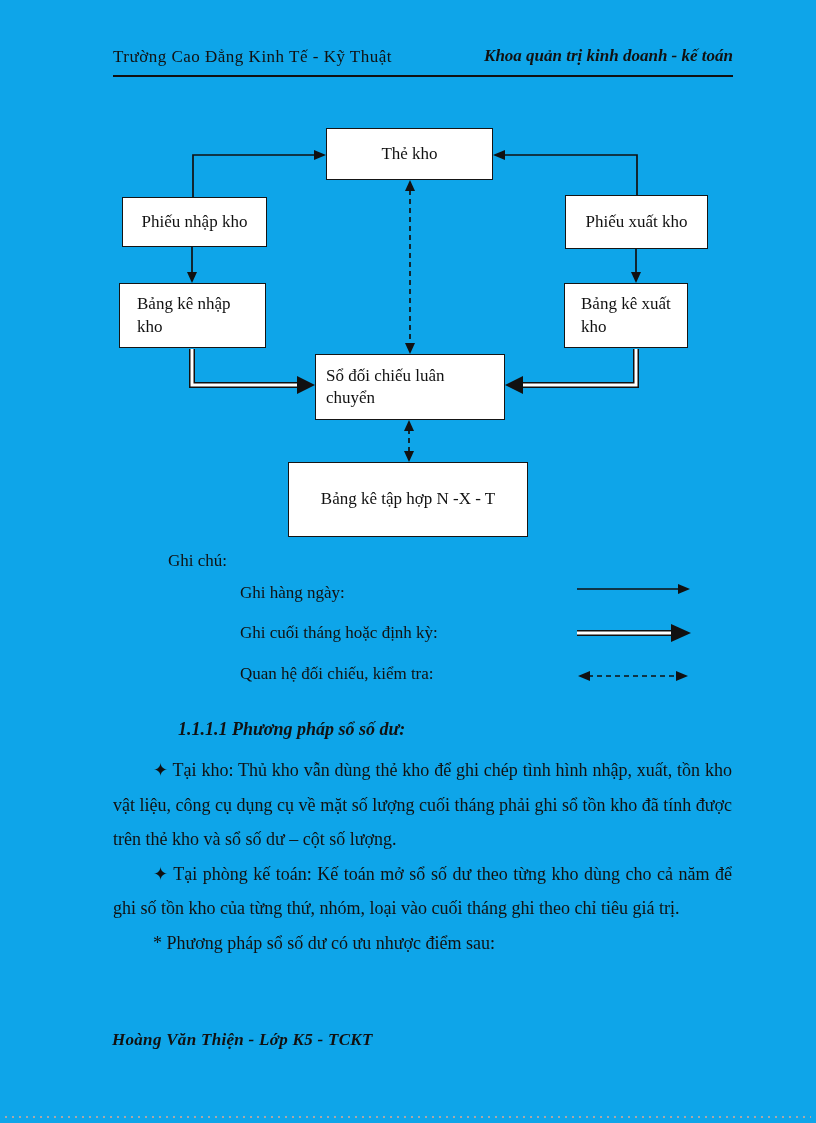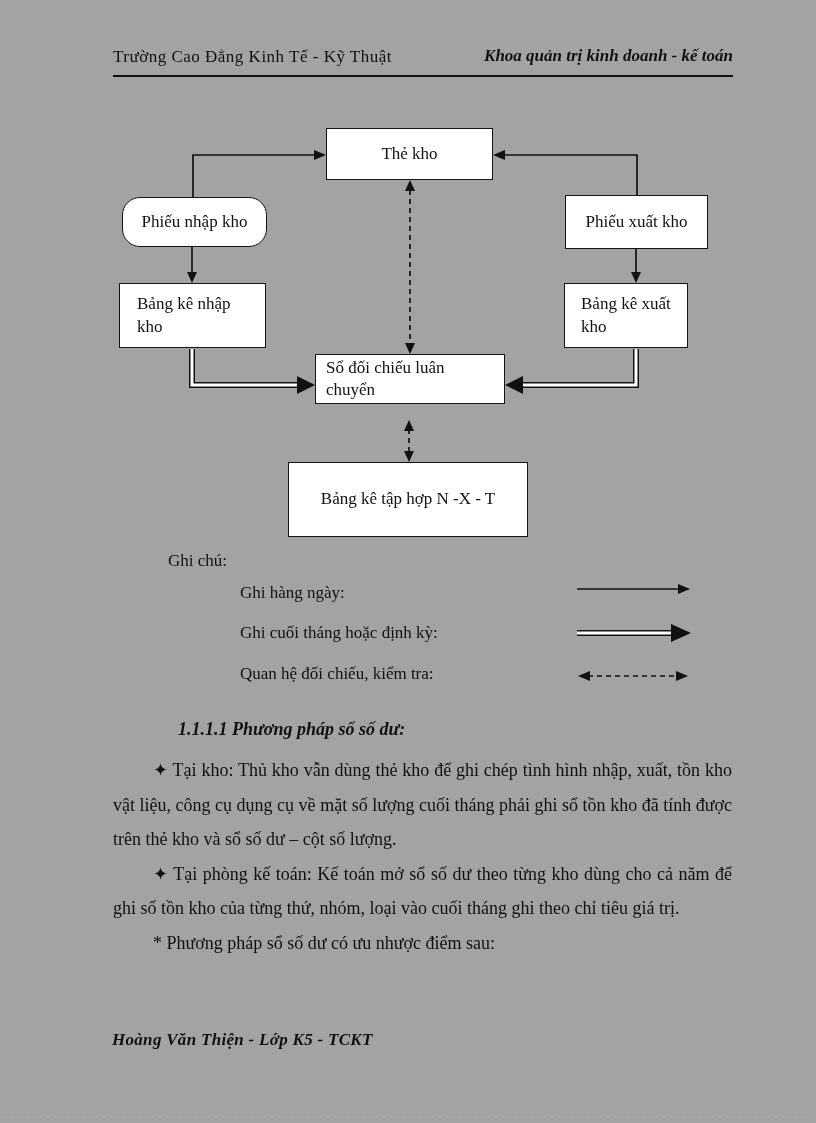--- a/index.html
+++ b/index.html
@@ -1,38 +1,38 @@
 <!DOCTYPE html>
 <html><head>
 <meta charset="utf-8">
 <style>
   * { margin:0; padding:0; box-sizing:border-box; }
   body { background:#e8e8e8; }
   .page {
     position:relative; width:816px; height:1123px; margin:0 auto;
-    background:#a3a3a3; overflow:hidden;
+    background:#0ea5e9; overflow:hidden;
     font-family:"Liberation Serif","DejaVu Serif",serif;
     color:#111;
   }
   .abs { position:absolute; }
   .hdr-left { left:113px; top:47px; font-size:17px; letter-spacing:0.5px; }
   .hdr-right { right:83px; top:46px; font-size:17px; font-weight:bold; font-style:italic; }
   .hdr-rule { left:113px; top:75px; width:620px; height:2px; background:#111; }
 
   .fbox {
     position:absolute; border:1.6px solid #151515; background:#fff;
     display:flex; align-items:center; justify-content:center;
     text-align:left; font-size:17px; line-height:1.32; z-index:2;
   }
   .b-thekho   { left:326px; top:128px; width:167px; height:52px; }
-  .b-pnhap    { left:122px; top:197px; width:145px; height:50px;border-radius:18px; }
+  .b-pnhap    { left:122px; top:197px; width:145px; height:50px; }
   .b-pxuat    { left:565px; top:195px; width:143px; height:54px; }
   .b-bknhap   { left:119px; top:283px; width:147px; height:65px; padding:8px 17px; }
   .b-bkxuat   { left:564px; top:283px; width:124px; height:65px; padding:0 16px; }
-  .b-sodc     { left:315px; top:354px; width:190px; height:50px; padding:16px 10px; }
+  .b-sodc     { left:315px; top:354px; width:190px; height:66px; padding:16px 10px; }
   .b-bktaphop { left:288px; top:462px; width:240px; height:75px; }
 
   svg.wires { position:absolute; left:0; top:0; z-index:1; pointer-events:none; }
 
   .legend-title { left:168px; top:551px; font-size:17px; }
   .lg-label-1 { left:240px; top:583px; font-size:17px; }
   .lg-label-2 { left:240px; top:623px; font-size:17px; }
   .lg-label-3 { left:240px; top:664px; font-size:17px; }
 
   .sec-heading { left:178px; top:719px; font-size:18px; font-weight:bold; font-style:italic; }

